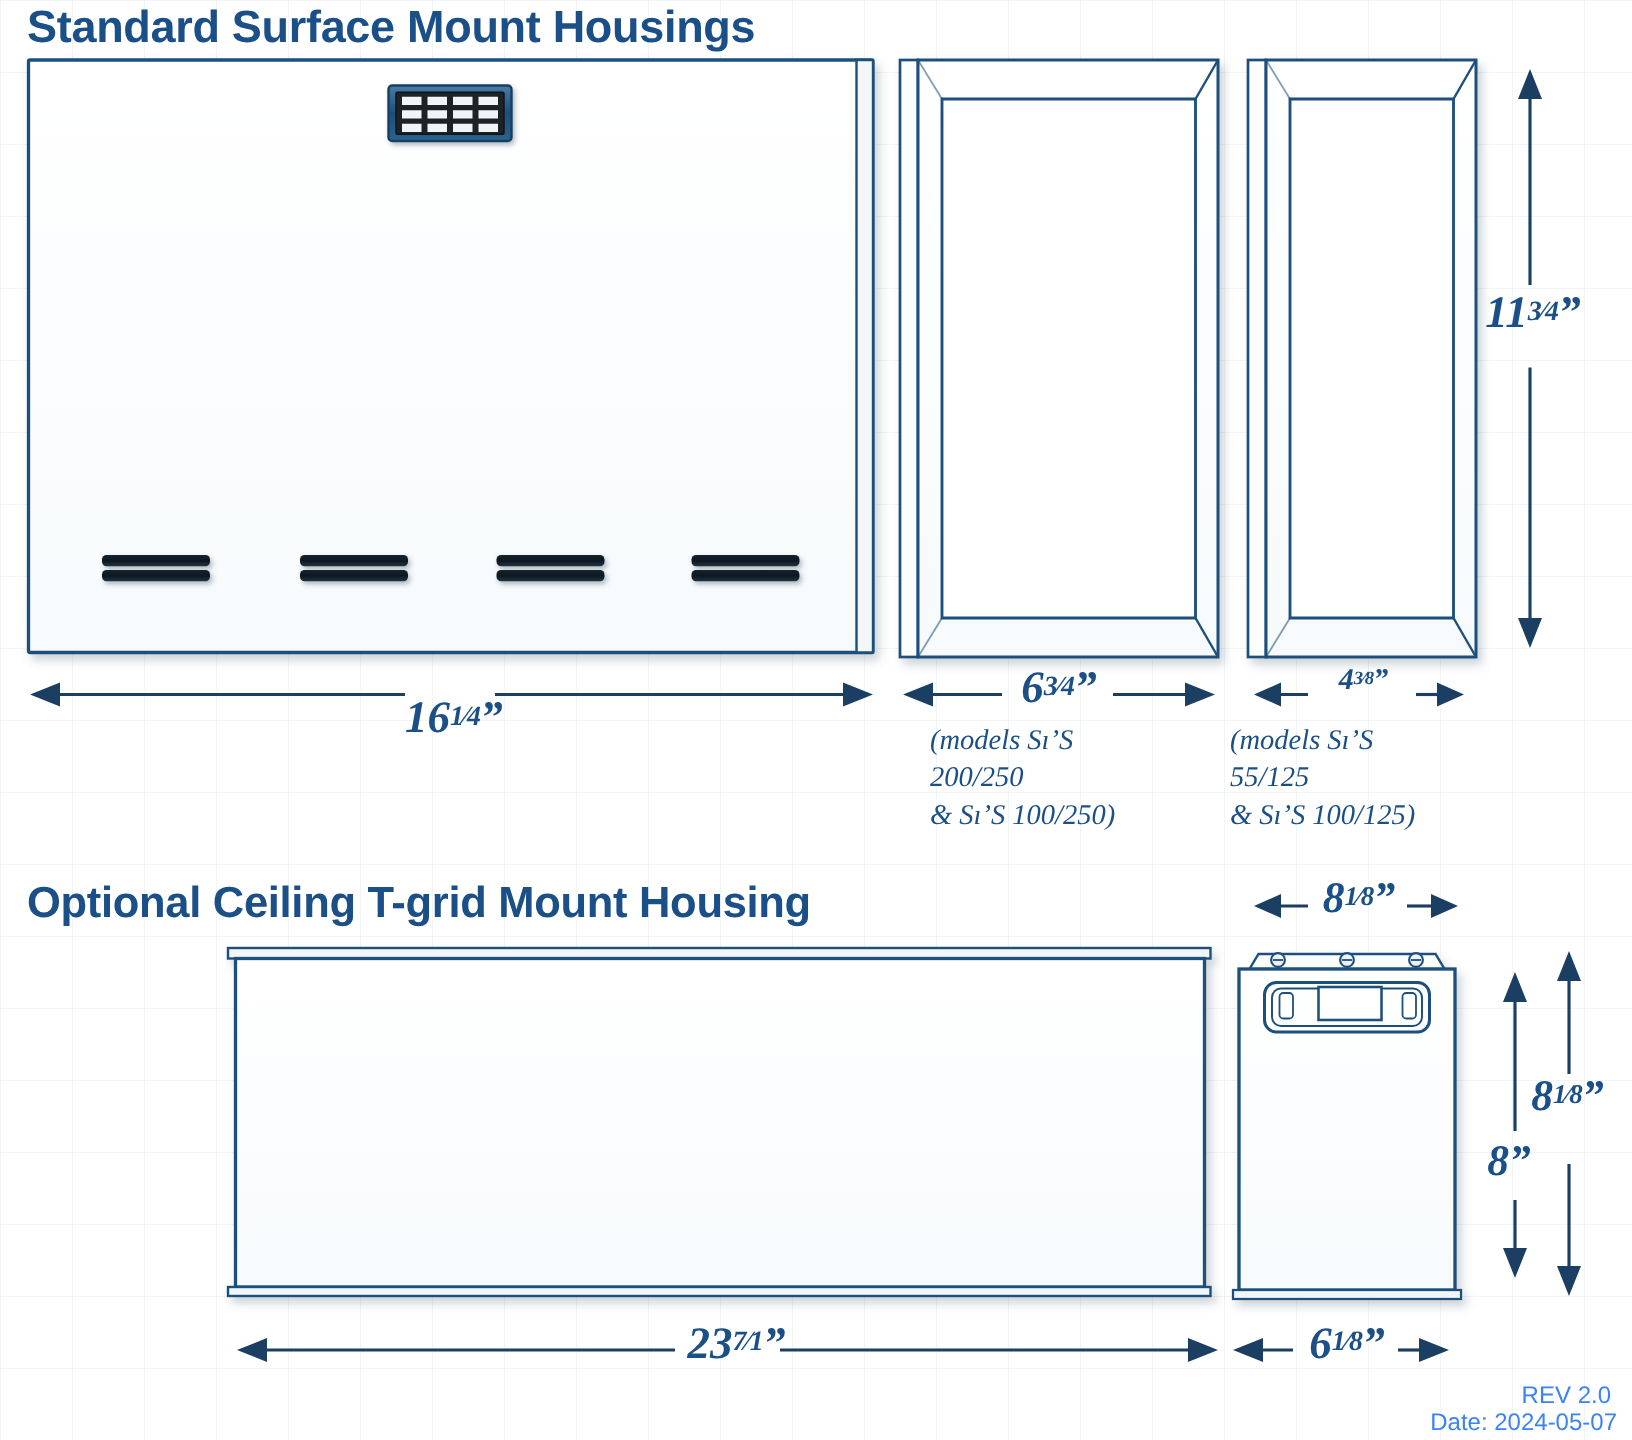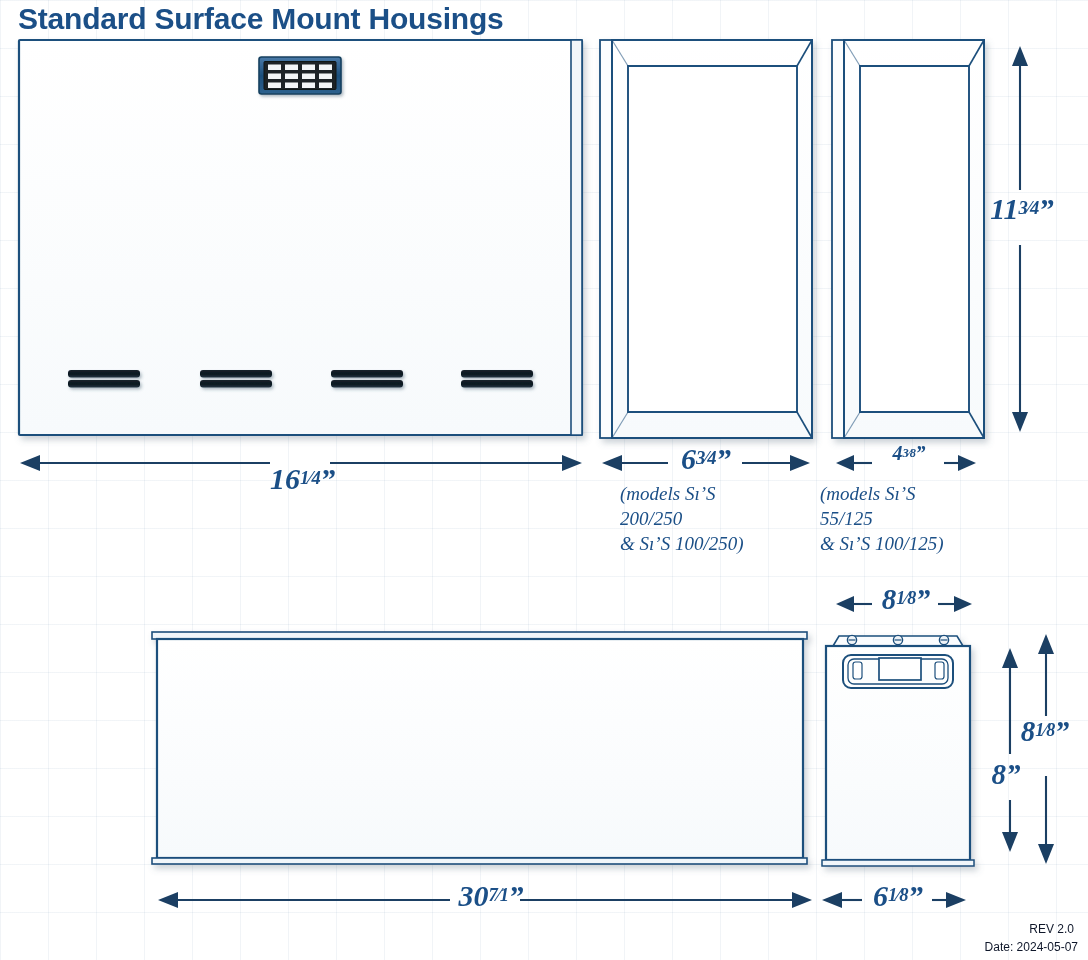--- a/index.html
+++ b/index.html
@@ -53,38 +53,39 @@
     color:#1b4f87;
     font-family:"Liberation Serif", serif;
     font-style:italic;
     font-size:19px;
     line-height:25px;
     text-align:left;
     white-space:pre-line;
   }
   .rev{
     position:absolute;
-    color:#0f172a;
-    font-size:12px;
+    color:#3b82f6;
+    font-size:16px;
     text-align:left;
     white-space:nowrap;
   }
   #rev-label{right:14px;top:922px;}
   #rev-date{right:10px;top:940px;}
   svg{position:absolute;left:0;top:0;}
 </style>
 </head>
 <body>
 
 <div id="grid"></div>
 
 <div id="sheet">
 
   <div class="sec-title" id="title-standard">Standard Surface Mount Housings</div>
 
+  <div class="sec-title" id="title-tgrid">Optional Ceiling T-grid Mount Housing</div>
 
   <svg width="1088" height="960">
     <defs>
       <linearGradient id="panelShade" x1="0" y1="0" x2="0" y2="1">
         <stop offset="0%" stop-color="#ffffff"></stop>
         <stop offset="100%" stop-color="#f7fafc"></stop>
       </linearGradient>
       <linearGradient id="slotGrad" x1="0" y1="0" x2="0" y2="1">
         <stop offset="0%" stop-color="#16222c"></stop>
         <stop offset="55%" stop-color="#0d1820"></stop>
@@ -279,21 +280,21 @@
 
   <div class="note" id="n-wide" style="left:620px;top:481px;width:175px;">(models Sı’S
 200/250
 &amp; Sı’S 100/250)</div>
 
   <div class="note" id="n-narrow" style="left:820px;top:481px;width:178px;">(models Sı’S
 55/125
 &amp; Sı’S 100/125)</div>
 
   <div class="dim" id="d-2378" style="left:452px;top:879px;width:78px;font-size:30px;">
-    <span>30</span><span class="frac">7⁄1</span><span>”</span>
+    <span>23</span><span class="frac">7⁄1</span><span>”</span>
   </div>
 
   <div class="dim" id="d-618" style="left:858px;top:879px;width:80px;font-size:30px;">
     <span>6</span><span class="frac">1⁄8</span><span>”</span>
   </div>
 
   <div class="dim" id="d-818top" style="left:868px;top:583px;width:76px;font-size:29px;">
     <span>8</span><span class="frac">1⁄8</span><span>”</span>
   </div>
 

